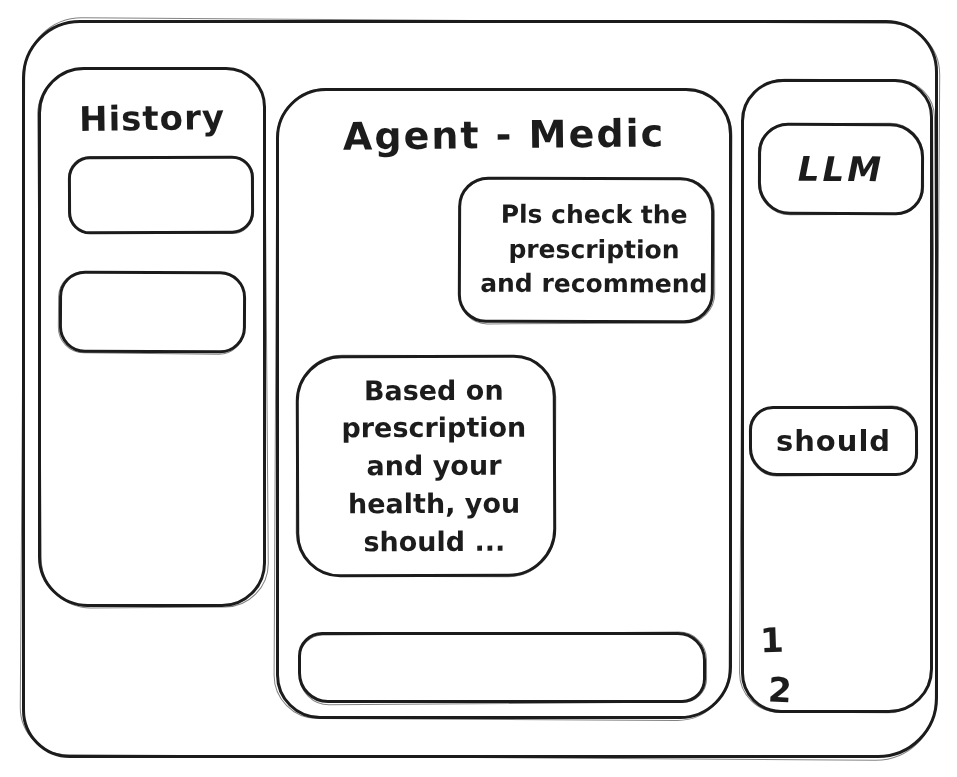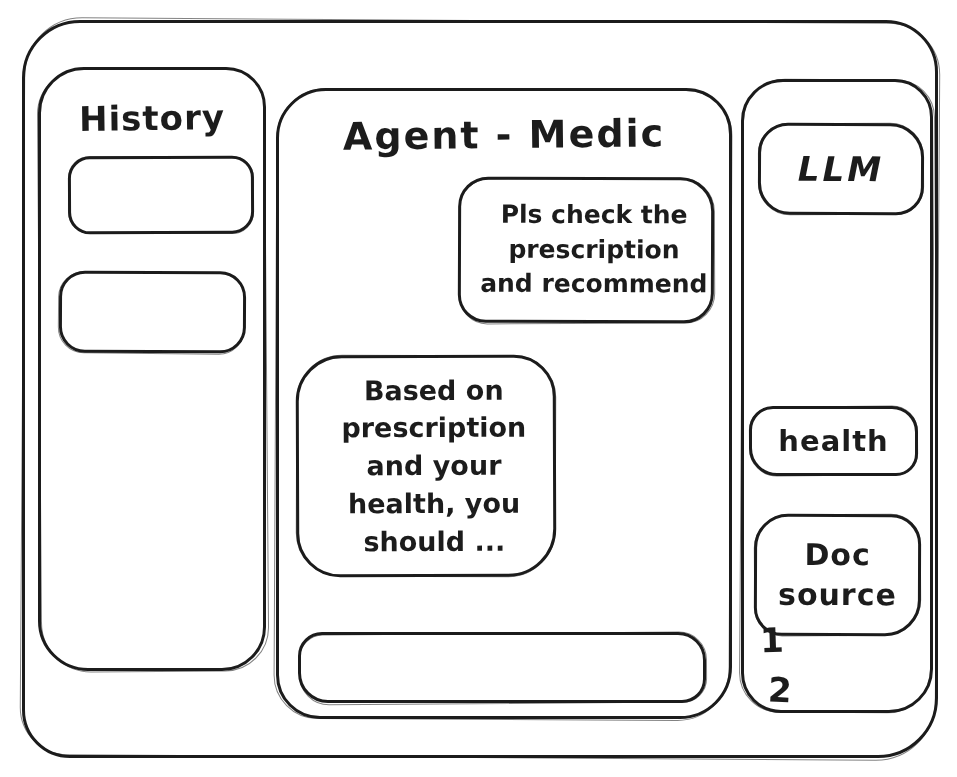--- a/index.html
+++ b/index.html
@@ -31,21 +31,21 @@
     border-radius: inherit;
     transform: rotate(0.4deg);
     pointer-events: none;
   }
   .w2::before { transform: rotate(-0.45deg) translate(1px, 1px); }
   .w3::before { transform: rotate(0.3deg) translate(-1px, 1px); }
 
   .frame  { left: 22px;  top: 20px;  width: 916px; height: 738px; border-radius: 58px 52px 60px 48px; }
 
   
-  .sidebar { left: 13px; top: 44px; width: 228px; height: 604px; border-radius: 46px 40px 44px 50px; }
+  .sidebar { left: 13px; top: 44px; width: 228px; height: 540px; border-radius: 46px 40px 44px 50px; }
   .panel-title {
     position: absolute;
     width: 100%;
     text-align: center;
     font-weight: bold;
     letter-spacing: 1px;
     transform: rotate(-0.8deg);
   }
   .sidebar .panel-title { top: 28px; font-size: 34px; }
   .h-item { border-radius: 22px; }
@@ -167,21 +167,19 @@
 health, you
 should ...</div>
 
       <div class="sketch input-wrap w2">
         <input type="text" value="" style="">
       </div>
     </div>
 
     <div class="sketch tools">
       <button class="tool-btn btn-llm">LLM</button>
-      <button class="tool-btn btn-params">health</button>
-      <button class="tool-btn btn-doc">Doc
-source</button>
+      <button class="tool-btn btn-params">should</button>
       <span class="doc-num n1">1</span>
       <span class="doc-num n2">2</span>
     </div>
 
   </div>
 </div>
 
 </body></html>

